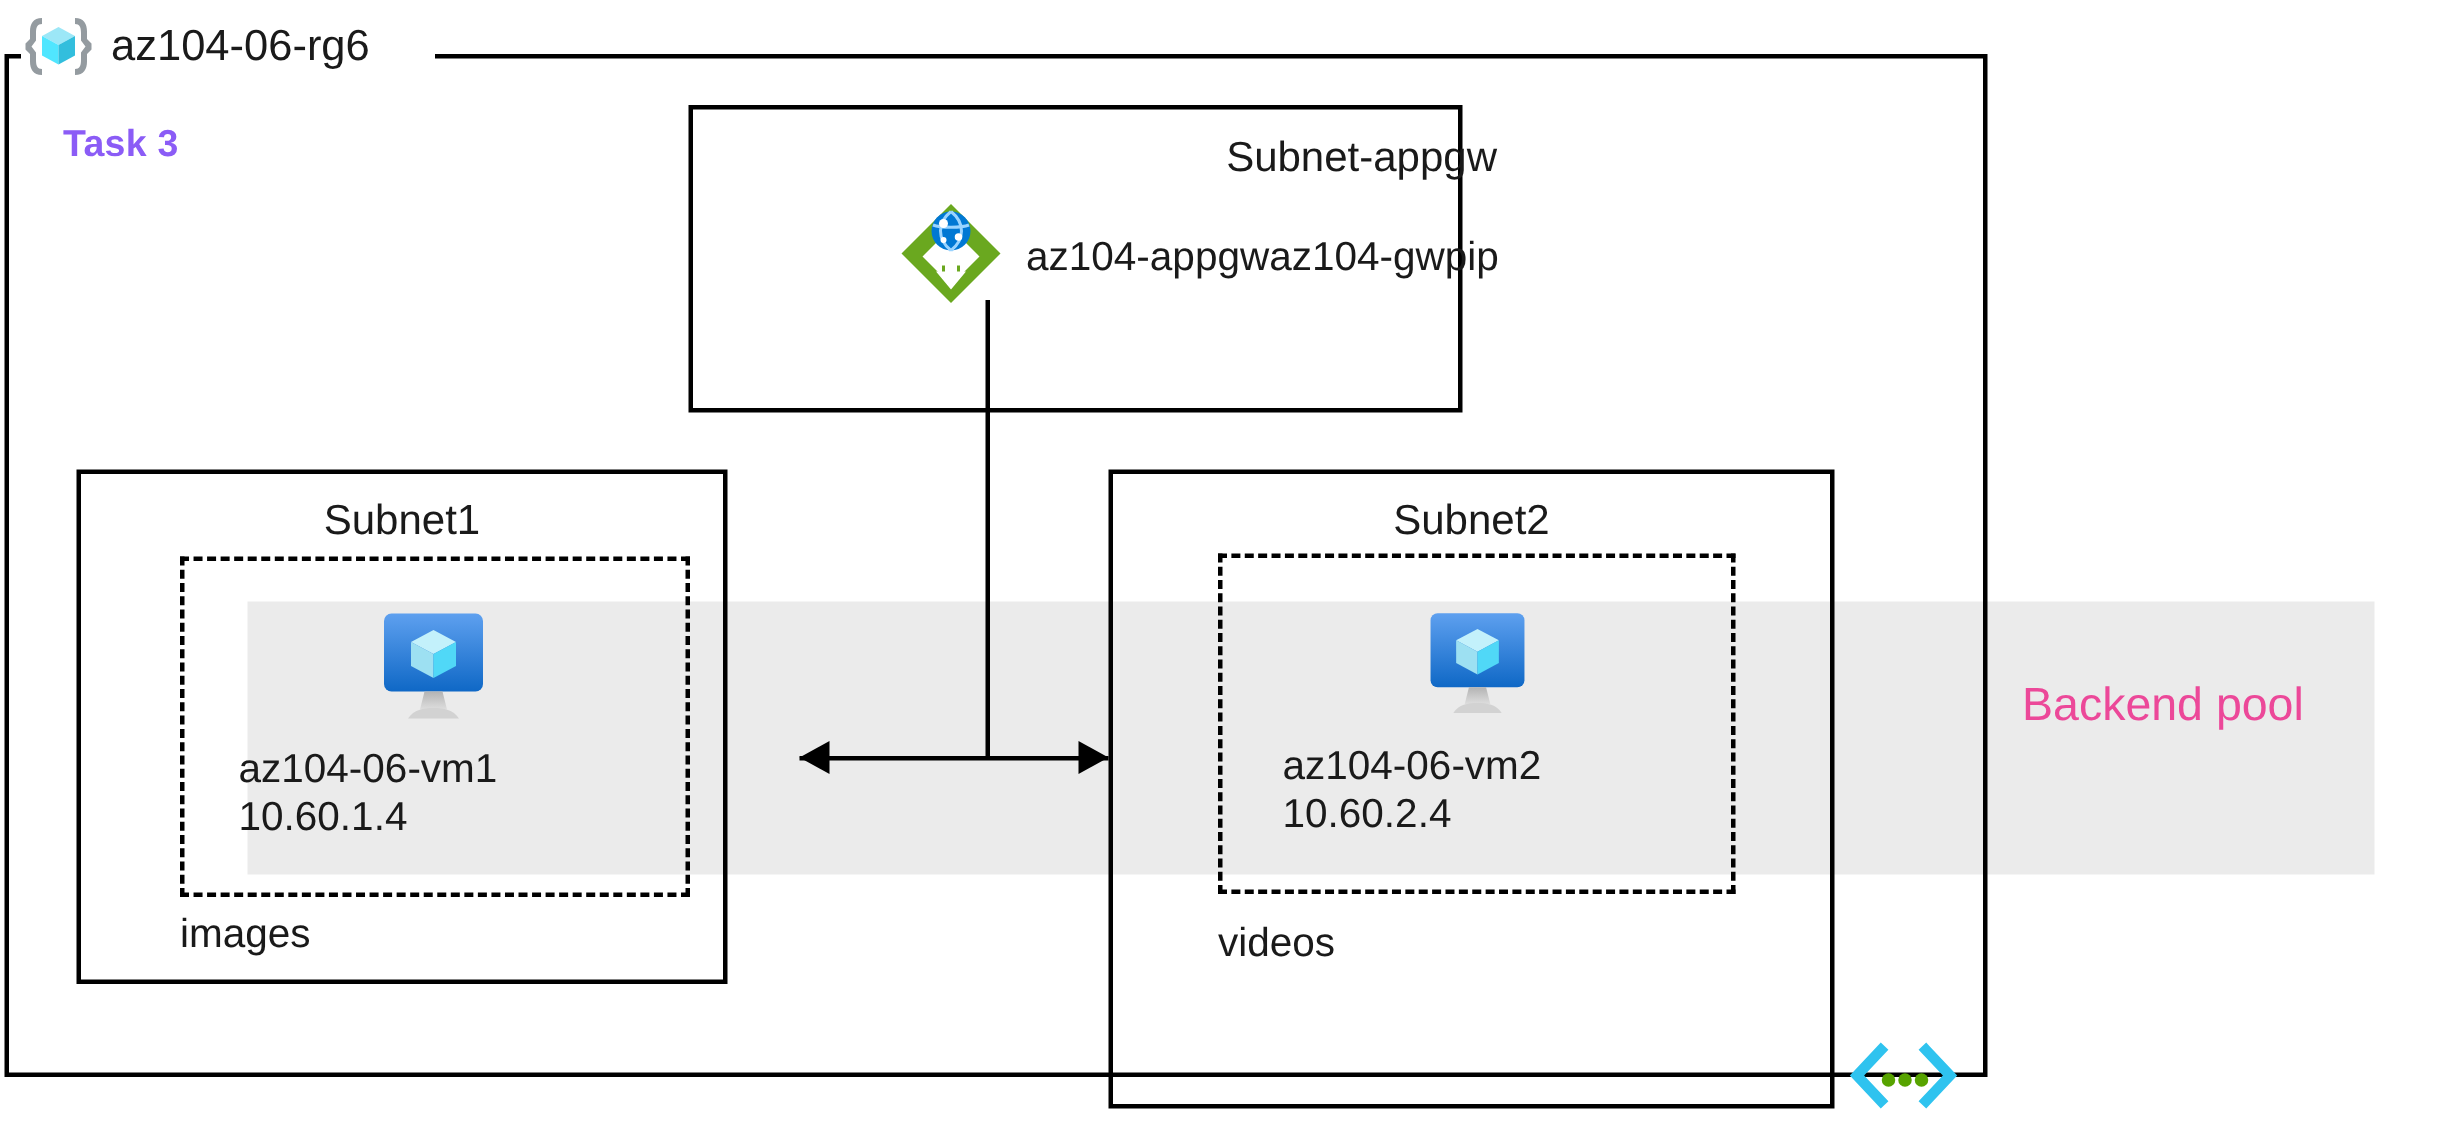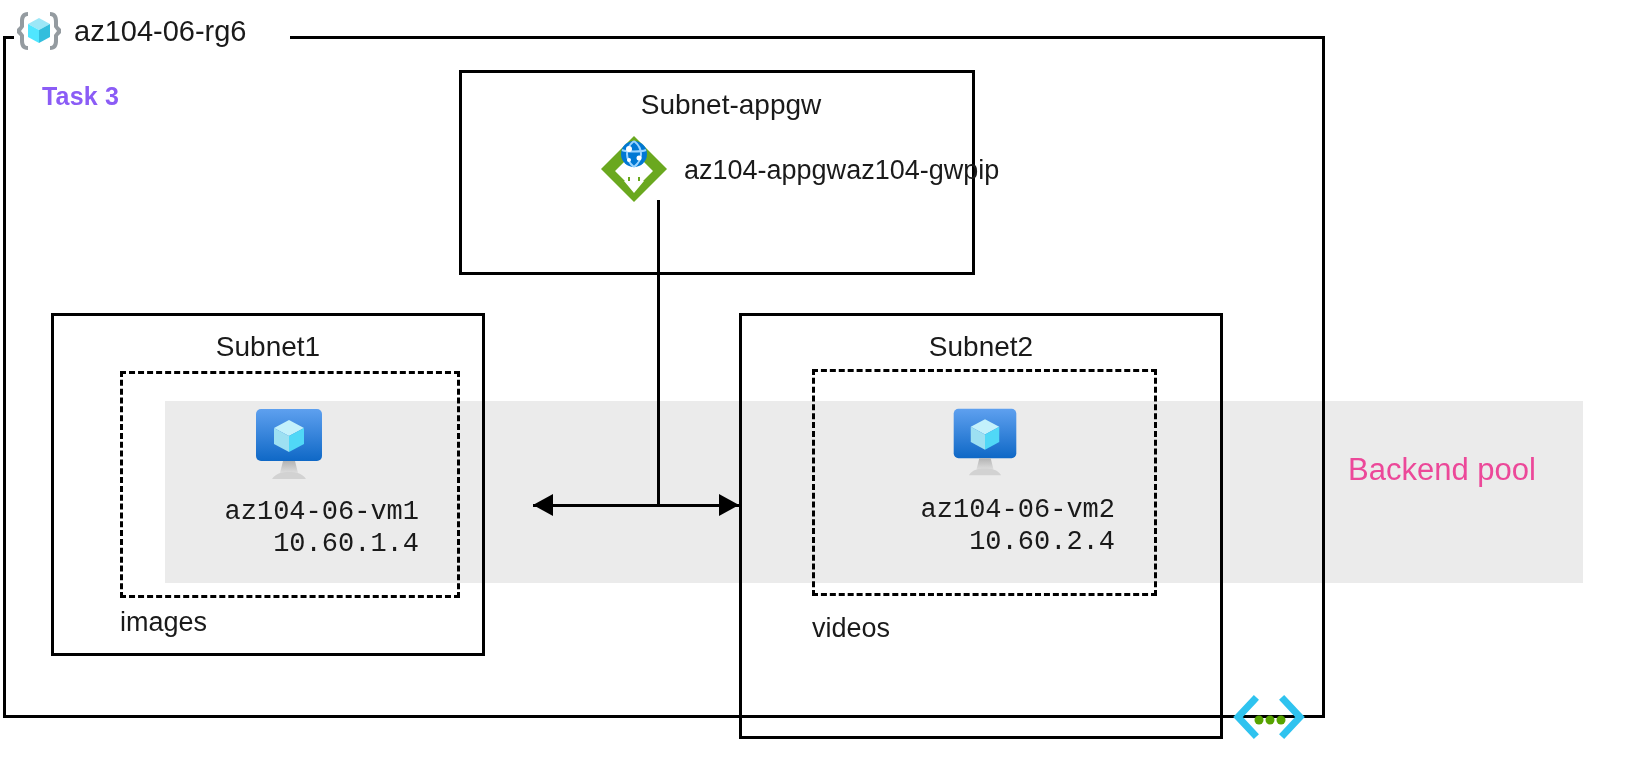--- a/index.html
+++ b/index.html
@@ -102,23 +102,23 @@
     color: #1a1a1a;
     white-space: nowrap;
   }
   .subnet-appgw {
     left: 459px;
     top: 70px;
     width: 516px;
     height: 205px;
   }
   .subnet-appgw .subnet-title {
-    left: 0;
+    left: 12px;
     top: 16px;
-    text-align: center;
+    text-align: right;
     padding-left: 14px;
   }
   .subnet1 {
     left: 51px;
     top: 313px;
     width: 434px;
     height: 343px;
   }
   .subnet2 {
     left: 739px;
@@ -135,23 +135,22 @@
     border: 3px dashed #000000;
     box-sizing: border-box;
     background: transparent;
   }
   .dashed1 { left: 120px; top: 371px; width: 340px; height: 227px; }
   .dashed2 { left: 812px; top: 369px; width: 345px; height: 227px; }
 
   
   .vm-block {
     position: absolute;
-    text-align: right;
+    text-align: left;
     width: 260px;
-    font-family: Liberation Mono, monospace;
   }
   .vm1 { left: 159px; top: 402px; }
   .vm2 { left: 855px; top: 400px; }
   .vm-name, .vm-ip {
     font-size: 27px;
     color: #1a1a1a;
     line-height: 1.2;
     white-space: nowrap;
   }
   .vm-icon-wrap {

